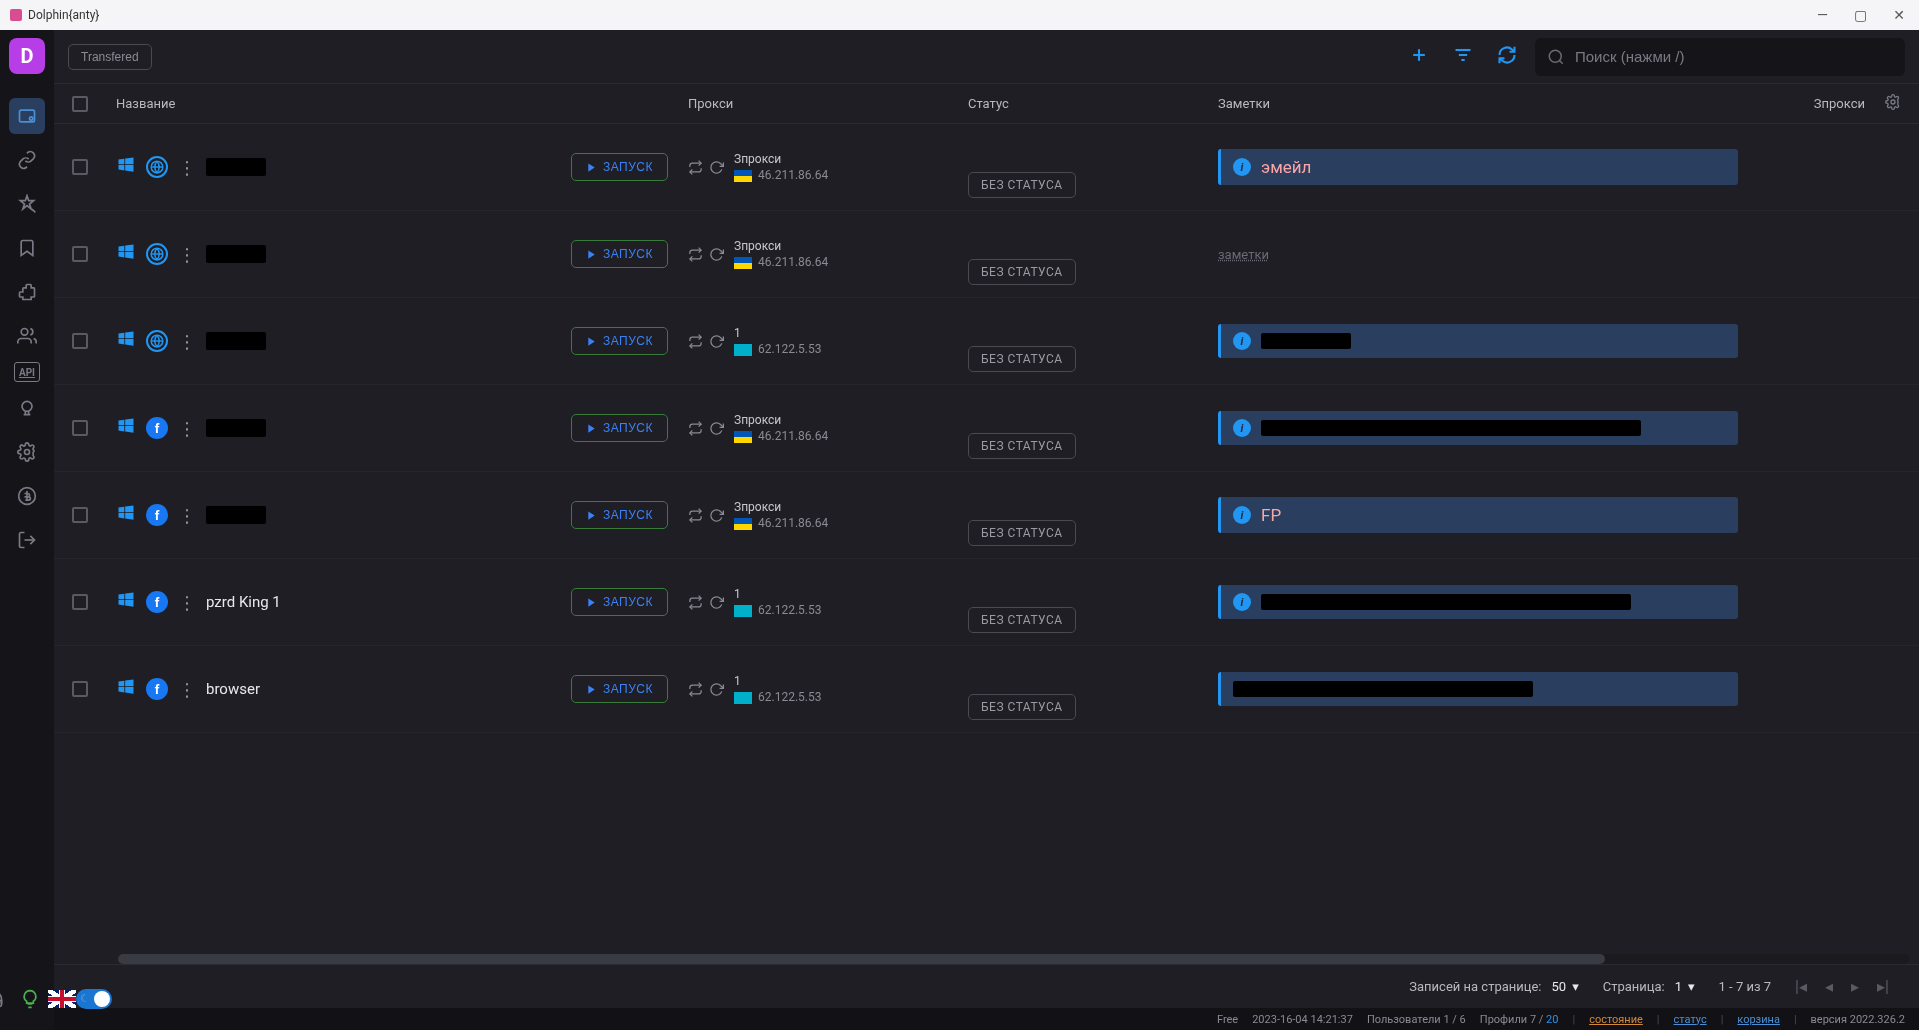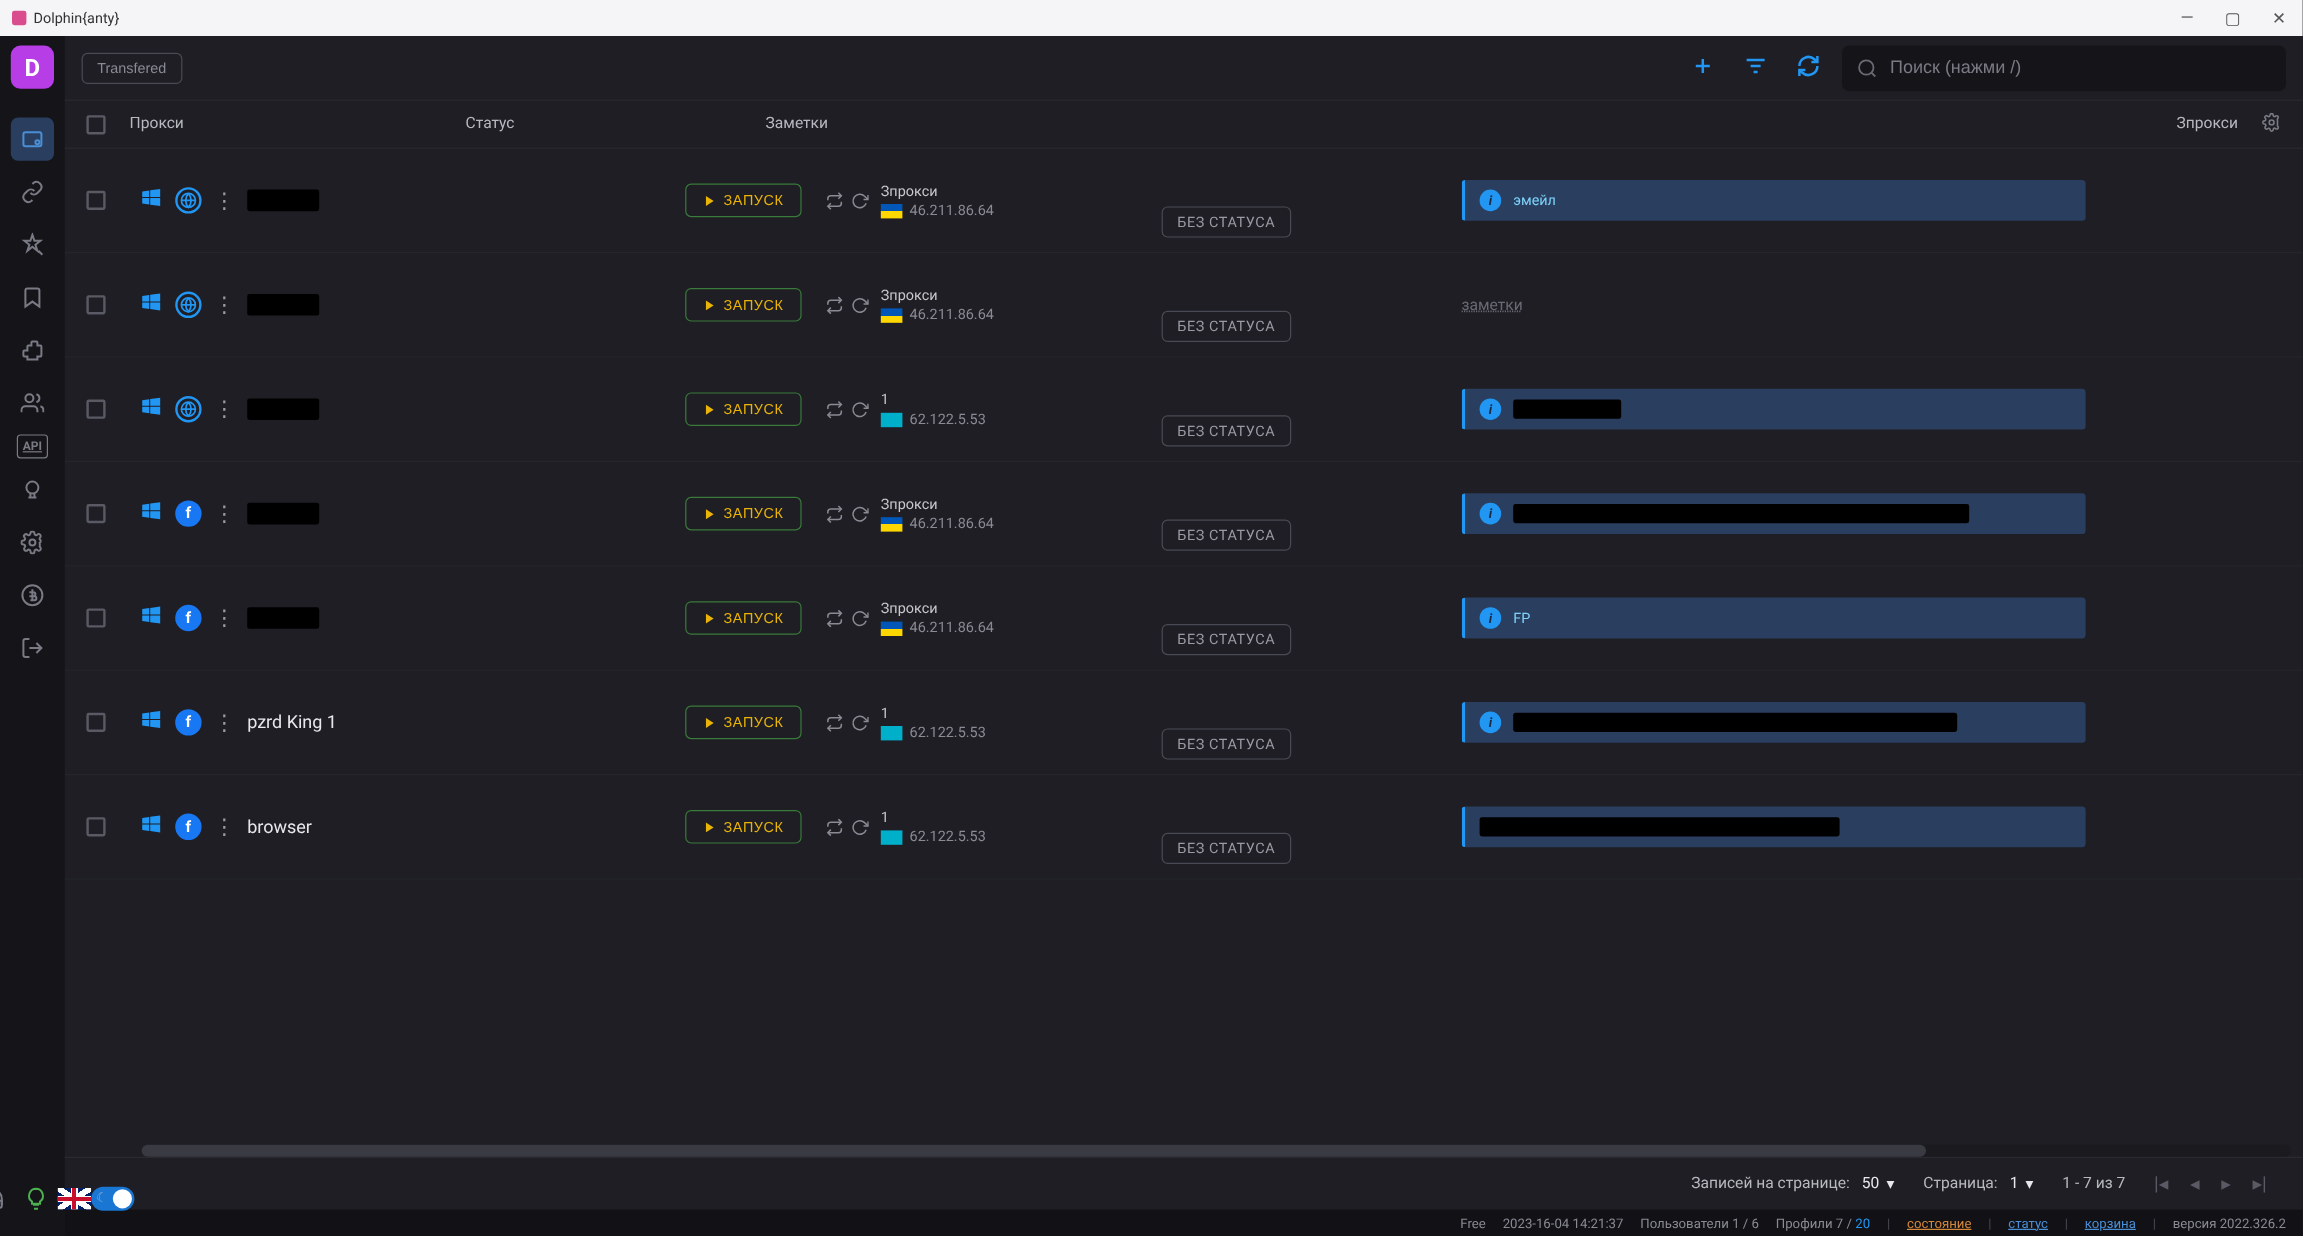--- a/index.html
+++ b/index.html
@@ -103,21 +103,21 @@
 .rc-check{width:36px;}
 .rc-name{flex:0 0 580px; display:flex; align-items:center; gap:10px; padding-left:8px;}
 .os-icon{color:#2196f3; font-size:18px;}
 .plat-icon{width:22px;height:22px;border-radius:50%;display:flex;align-items:center;justify-content:center;font-size:13px;}
 .plat-globe{background:transparent;color:#2196f3;border:2px solid #2196f3;}
 .plat-fb{background:#1877f2;color:#fff;font-weight:bold;}
 .dots{color:#9a9aa5;font-size:18px;cursor:pointer;}
 .name-text{font-size:15px;color:#e8e8ec;}
 .name-redact{background:#000;width:60px;height:18px;border-radius:2px;}
 .launch-btn{
-  border:1px solid #3a7a3a; color:#eab308; background:transparent; border-radius:5px;
+  border:1px solid #3a7a3a; color:#3b82f6; background:transparent; border-radius:5px;
   padding:6px 14px; font-size:12px; display:flex; align-items:center; gap:6px; cursor:pointer;
   margin-left:auto; margin-right:20px; letter-spacing:0.5px;
 }
 .rc-proxy{flex:0 0 280px; display:flex; align-items:center; gap:10px;}
 .proxy-icons{display:flex;flex-direction:row;gap:6px;color:#8a8a95;}
 .proxy-icons svg{width:15px;height:15px;}
 .proxy-info{display:flex;flex-direction:column;gap:2px;font-size:12px;}
 .proxy-name{color:#c8c8cc;}
 .proxy-ip{display:flex;align-items:flex-end;gap:6px;color:#8a8a95;}
 .flag-small{width:18px;height:12px;}
@@ -131,21 +131,21 @@
 .rc-notes{flex:1;}
 .note-pill{
   background:#2a3f5f;border-left:3px solid #2196f3;border-radius:3px;
   padding:8px 12px;display:flex;align-items:center;gap:10px;min-height:34px;
   max-width:520px;
 }
 .note-info-icon{
   width:18px;height:18px;border-radius:50%;background:#2196f3;color:#1a2a42;
   display:flex;align-items:center;justify-content:center;font-size:11px;font-weight:bold;font-style:italic;
 }
-.note-text{color:#7dd3fc;font-size:12px;}
+.note-text{color:#fca5a5;font-size:17px;}
 .note-redact{background:#000;height:16px;border-radius:2px;}
 .note-placeholder{color:#6a6a75;text-decoration:underline dotted;font-size:13px;}
 .rc-timer{flex:0 0 80px;}
 .pagination{
   height:44px;border-top:1px solid #2a2a32;display:flex;align-items:center;
   justify-content:flex-end;padding:0 30px;gap:24px;color:#b8b8c0;font-size:13px;
 }
 .pag-select{display:flex;align-items:center;gap:10px;}
 .pag-dd{color:#e8e8ec;display:flex;align-items:center;gap:6px;cursor:pointer;}
 .pag-arrows{display:flex;gap:18px;color:#5a5a65;}
@@ -294,20 +294,21 @@
             <line x1="21" y1="21" x2="16.65" y2="16.65"></line>
           </svg>
         <input placeholder="Поиск (нажми /)" style="">
       </div>
     </div>
 
     <div class="table-header">
       <div class="th-check">
           <div class="checkbox"></div>
         </div>
+      <div class="th-name">Название</div>
       <div class="th-proxy">Прокси</div>
       <div class="th-status">Статус</div>
       <div class="th-notes">Заметки</div>
       <div class="th-timer">Зпрокси</div>
       <div class="th-gear">
         <svg width="16" height="16" viewBox="0 0 24 24" fill="none" stroke="currentColor" stroke-width="2">
             <circle cx="12" cy="12" r="3"></circle>
             <path d="M19.4 15a1.65 1.65 0 0 0 .33 1.82l.06.06a2 2 0 1 1-2.83 2.83l-.06-.06a1.65 1.65 0 0 0-1.82-.33 1.65 1.65 0 0 0-1 1.51V21a2 2 0 0 1-4 0v-.09A1.65 1.65 0 0 0 9 19.4a1.65 1.65 0 0 0-1.82.33l-.06.06a2 2 0 1 1-2.83-2.83l.06-.06a1.65 1.65 0 0 0 .33-1.82 1.65 1.65 0 0 0-1.51-1H3a2 2 0 0 1 0-4h.09A1.65 1.65 0 0 0 4.6 9a1.65 1.65 0 0 0-.33-1.82l-.06-.06a2 2 0 1 1 2.83-2.83l.06.06a1.65 1.65 0 0 0 1.82.33H9a1.65 1.65 0 0 0 1-1.51V3a2 2 0 0 1 4 0v.09a1.65 1.65 0 0 0 1 1.51 1.65 1.65 0 0 0 1.82-.33l.06-.06a2 2 0 1 1 2.83 2.83l-.06.06a1.65 1.65 0 0 0-.33 1.82V9z"></path>
           </svg>
       </div>

